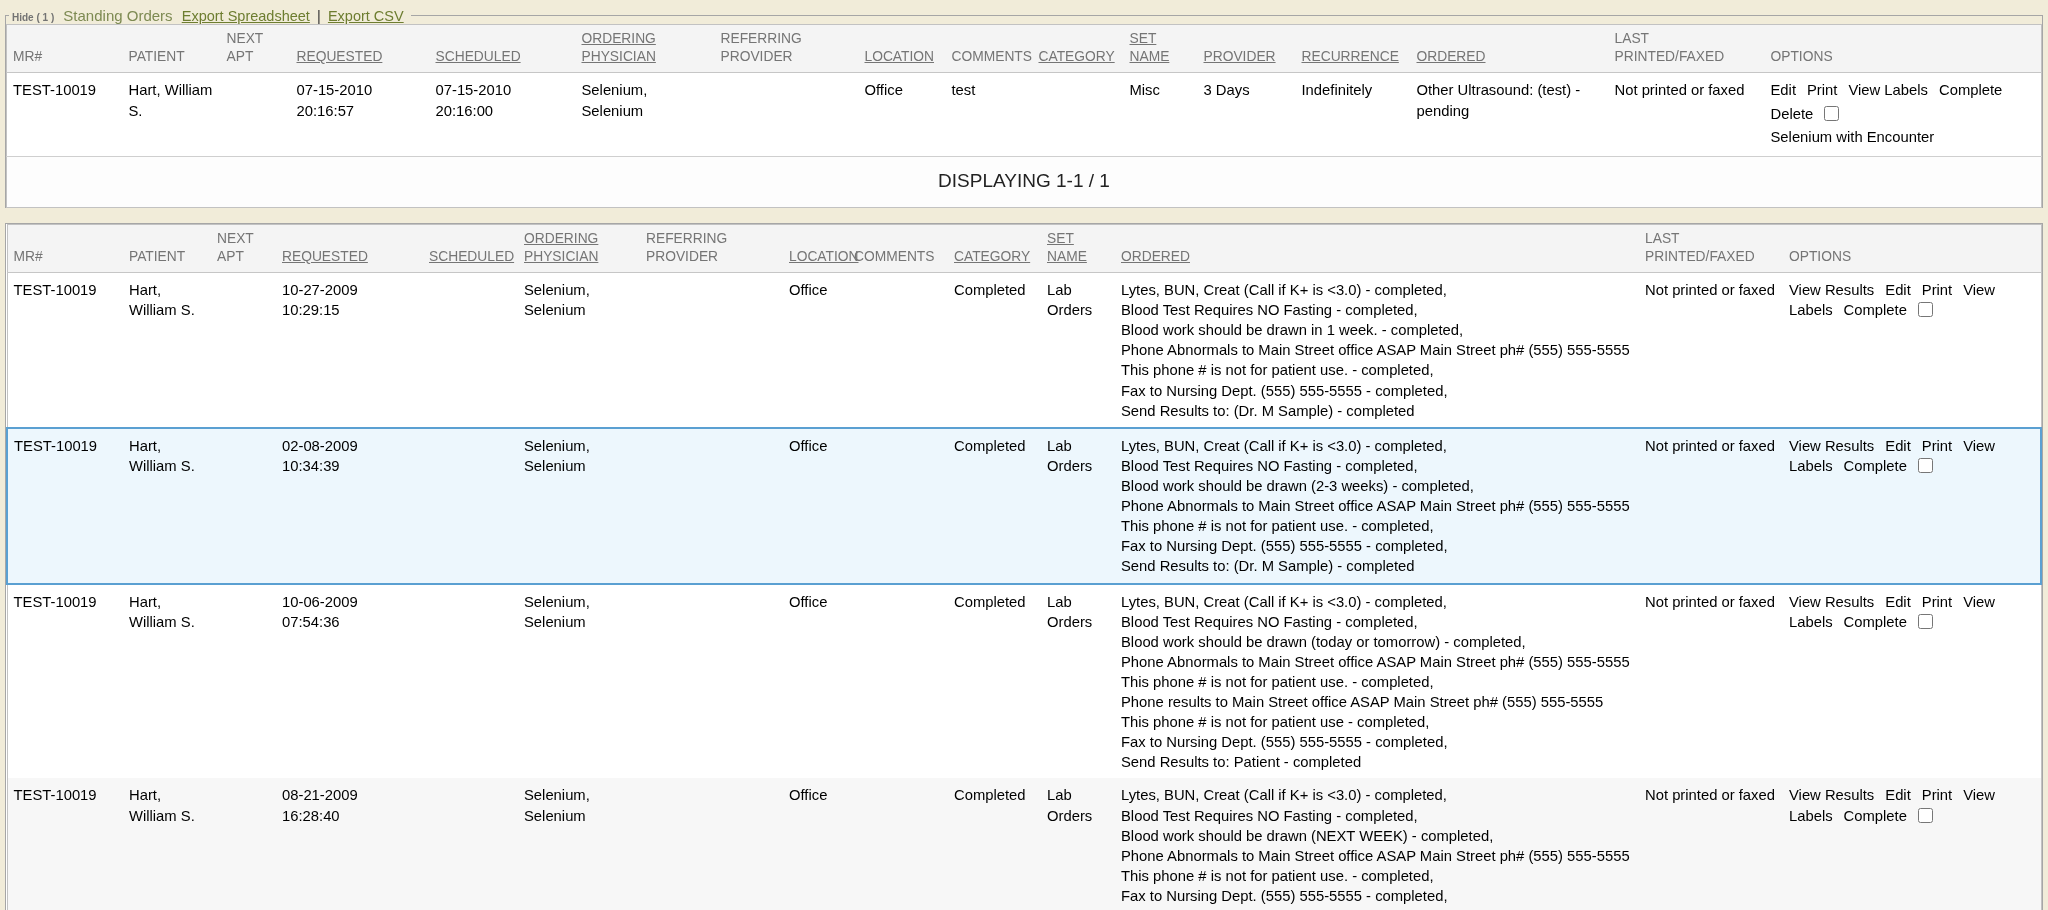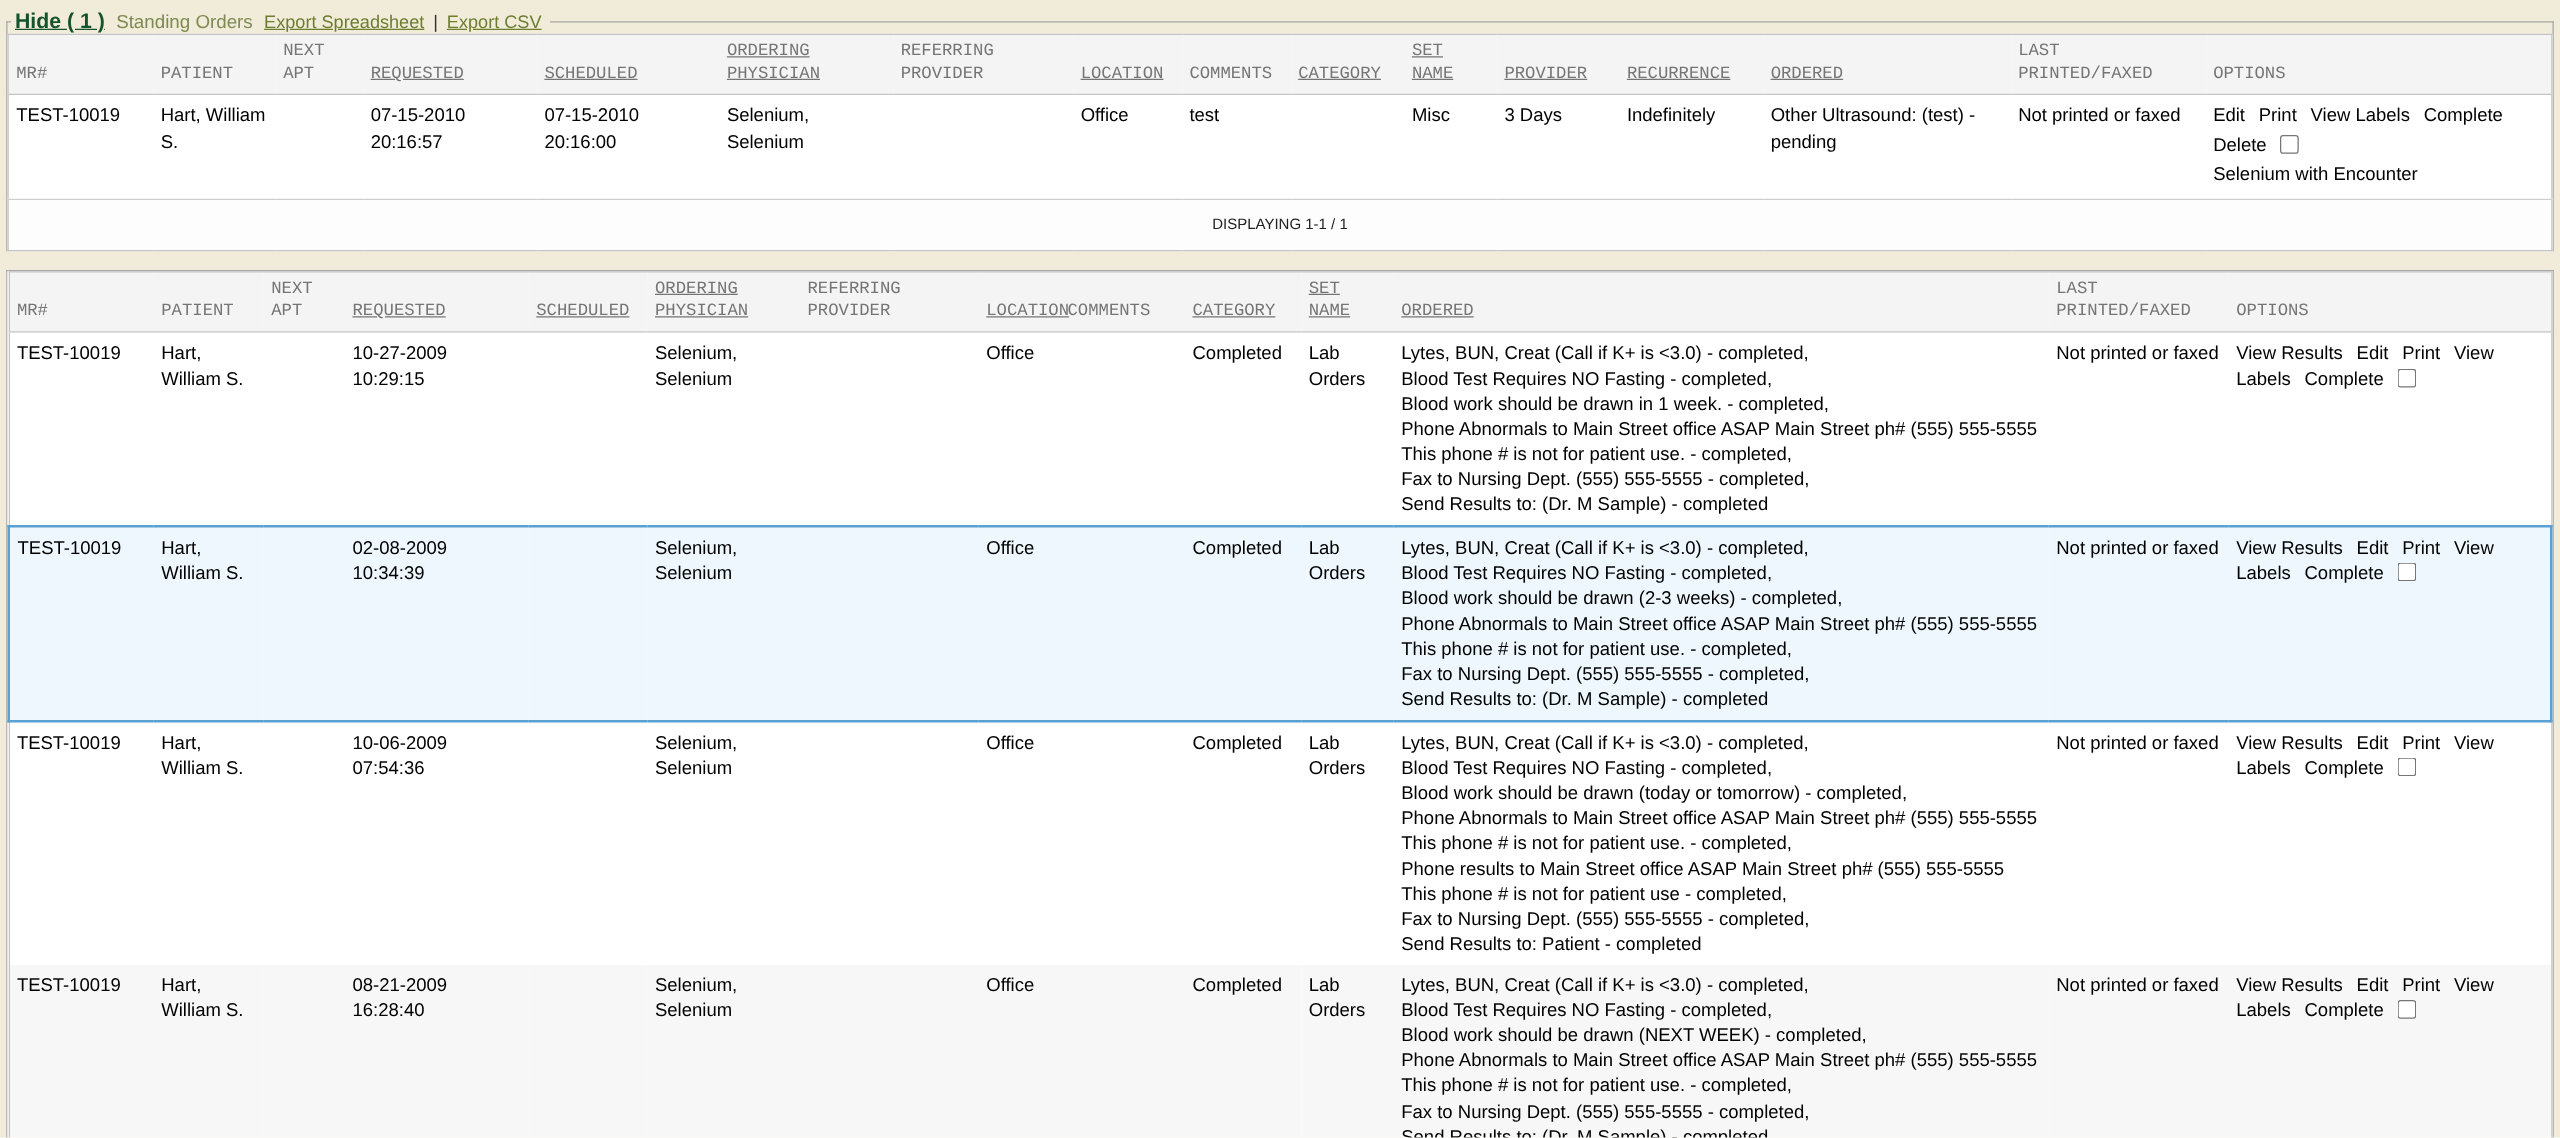--- a/index.html
+++ b/index.html
@@ -9,45 +9,45 @@
     background:#f1ecd9;
     font-family:"Liberation Sans", sans-serif;
     font-size:14.8px; color:#000;
   }
   fieldset {
     border:1px solid #a6a6a6; border-bottom:none;
     padding:0; margin:7px 5px 0 5px;
   }
   fieldset.second { margin-top:15px; }
   legend { margin-left:3px; padding:0 7px 0 3px; white-space:nowrap; }
-  .legend-hide { color:#14532d; font-weight:700; text-decoration:underline; font-size:17px; cursor:pointer; }
+  .legend-hide { color:#737373; font-weight:700; font-size:10px; cursor:pointer; }
   .legend-title { color:#7d8a52; font-size:15px; padding:0 5px; }
   .legend-export { color:#6d7d30; text-decoration:underline; font-size:14.5px; cursor:pointer; }
   .legend-pipe { color:#333; font-size:14.5px; padding:0 3px; }
 
   table { border-collapse:collapse; width:100%; table-layout:fixed; background:#fff; border:1px solid #c2c2c2; }
   thead tr { background:#f4f4f4; }
   thead tr { border-bottom:1px solid #c6c6c6; }
   th {
     color:#757575; font-weight:400; font-size:13.8px;
     text-align:left; vertical-align:bottom;
-    padding:5px 8px 6px 6px; line-height:1.32;font-family:Liberation Mono, monospace;
+    padding:5px 8px 6px 6px; line-height:1.32;
   }
   th a { color:#757575; text-decoration:underline; cursor:pointer; }
   td { vertical-align:top; padding:7px 8px 6px 6px; line-height:1.36; word-wrap:break-word; }
   td.pre { white-space:pre-line; }
   tr.highlight { background:#edf7fd; border:2px solid #5aa0d2; }
   tr.highlight td { background:#edf7fd; }
   tr.alt td { background:#f7f7f7; }
   .options a { color:#000; text-decoration:none; margin-right:11px; cursor:pointer; }
   .options .opt-line { margin-bottom:3px; }
   input[type=checkbox] { width:15px; height:15px; vertical-align:-2px; margin:0; cursor:pointer; }
   tr.display-row td {
     border-top:1px solid #cfcfcf; text-align:center;
-    font-size:12px; color:#222; padding:11px 0 13px 0; background:#fdfdfd;
+    font-size:19px; color:#222; padding:11px 0 13px 0; background:#fdfdfd;
   }
 </style>
 </head>
 <body>
 
 <fieldset>
   <legend>
     <a class="legend-hide">Hide ( 1 )</a>
     <span class="legend-title">Standing Orders</span>
     <a class="legend-export">Export Spreadsheet</a>

